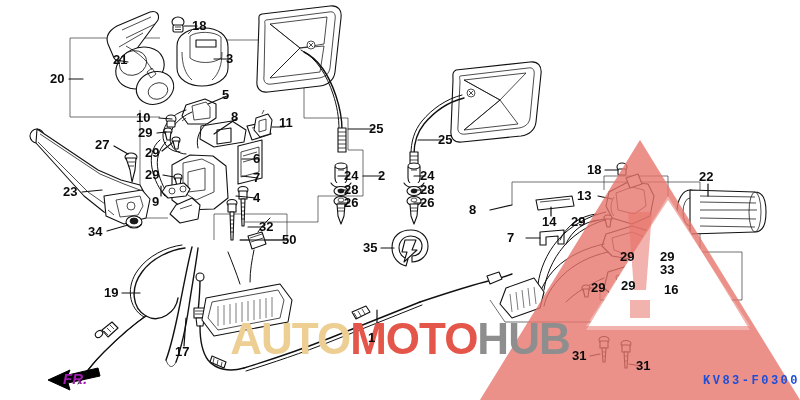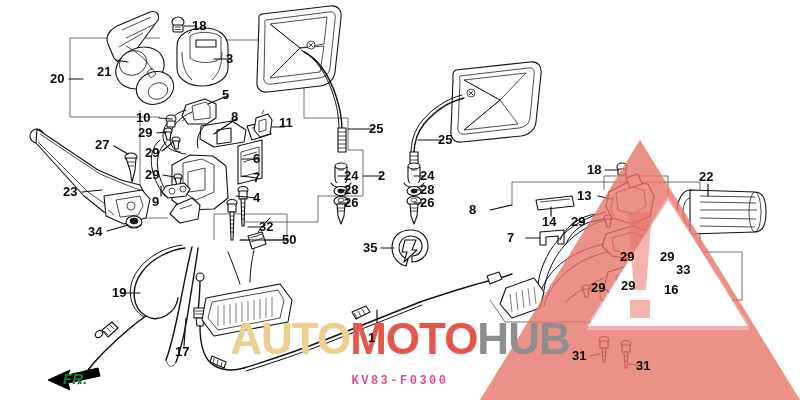--- a/index.html
+++ b/index.html
@@ -10,28 +10,28 @@
   #art{position:absolute;inset:0;}
   .wm{position:absolute;pointer-events:none;}
   #wm-tri{left:0;top:0;width:800px;height:400px;}
   #wm-text{left:0;top:314px;width:800px;height:52px;
            text-align:center;font-weight:bold;font-size:44px;
            letter-spacing:-1px;font-family:"Liberation Sans",sans-serif;}
   #wm-text span{display:inline;}
   .wm-auto{color:#edcf94;}
   .wm-moto{color:#e4564a;}
   .wm-hub{color:#8e8e8e;}
-  #partcode{position:absolute;left:0;top:374px;width:800px;text-align:center;
+  #partcode{position:absolute;left:0;top:374px;width:800px;text-align:right;
             font-family:"Liberation Mono",monospace;font-weight:bold;
-            font-size:12px;letter-spacing:2.5px;color:#ec4899;}
+            font-size:12px;letter-spacing:2.5px;color:#1d4ed8;}
   .lbl{position:absolute;font-family:"Liberation Sans",sans-serif;
        font-weight:bold;font-size:13px;color:#0b0b0b;
        line-height:13px;white-space:nowrap;}
   .fr{position:absolute;font-family:"Liberation Sans",sans-serif;
-      font-weight:bold;font-style:italic;font-size:15px;color:#15803d;}
+      font-weight:bold;font-style:italic;font-size:15px;color:#a21caf;}
 </style>
 </head>
 <body>
 
 <div id="stage">
 
   <svg id="art" viewBox="0 0 800 400">
     <defs>
       <style>
         .s{fill:none;stroke:#111;stroke-width:1.1;stroke-linejoin:round;stroke-linecap:round;}
@@ -506,23 +506,23 @@
       <div class="lbl" style="left: 136px; top: 111px;">10</div>
       <div class="lbl" style="left: 279px; top: 116px;">11</div>
       <div class="lbl" style="left: 469px; top: 203px;">8</div>
       <div class="lbl" style="left: 577px; top: 189px;">13</div>
       <div class="lbl" style="left: 542px; top: 215px;">14</div>
       <div class="lbl" style="left: 507px; top: 231px;">7</div>
       <div class="lbl" style="left: 664px; top: 283px;">16</div>
       <div class="lbl" style="left: 175px; top: 345px;">17</div>
       <div class="lbl" style="left: 192px; top: 19px;">18</div>
       <div class="lbl" style="left: 587px; top: 163px;">18</div>
-      <div class="lbl" style="left: 112px; top: 286px;">19</div>
+      <div class="lbl" style="left: 104px; top: 286px;">19</div>
       <div class="lbl" style="left: 50px; top: 72px;">20</div>
-      <div class="lbl" style="left: 97px; top: 53px; margin-top: 12px;">21</div>
+      <div class="lbl" style="left: 113px; top: 53px;">21</div>
       <div class="lbl" style="left: 699px; top: 170px;">22</div>
       <div class="lbl" style="left: 63px; top: 185px;">23</div>
       <div class="lbl" style="left: 344px; top: 169px;">24</div>
       <div class="lbl" style="left: 420px; top: 169px;">24</div>
       <div class="lbl" style="left: 369px; top: 122px;">25</div>
       <div class="lbl" style="left: 438px; top: 133px;">25</div>
       <div class="lbl" style="left: 344px; top: 196px;">26</div>
       <div class="lbl" style="left: 420px; top: 196px;">26</div>
       <div class="lbl" style="left: 95px; top: 138px;">27</div>
       <div class="lbl" style="left: 344px; top: 183px;">28</div>
@@ -532,20 +532,20 @@
       <div class="lbl" style="left: 145px; top: 168px;">29</div>
       <div class="lbl" style="left: 571px; top: 215px;">29</div>
       <div class="lbl" style="left: 620px; top: 250px;">29</div>
       <div class="lbl" style="left: 660px; top: 250px;">29</div>
       <div class="lbl" style="left: 591px; top: 281px;">29</div>
       <div class="lbl" style="left: 621px; top: 279px;">29</div>
       <div class="lbl" style="left: 282px; top: 233px;">50</div>
       <div class="lbl" style="left: 572px; top: 349px;">31</div>
       <div class="lbl" style="left: 636px; top: 359px;">31</div>
       <div class="lbl" style="left: 259px; top: 220px;">32</div>
-      <div class="lbl" style="left: 660px; top: 263px; margin-left: 16px;">33</div>
+      <div class="lbl" style="left: 660px; top: 263px;">33</div>
       <div class="lbl" style="left: 88px; top: 225px;">34</div>
       <div class="lbl" style="left: 363px; top: 241px;">35</div>
     </div>
 
   <div class="fr" style="left:63px;top:370px;">FR.</div>
 
 </div>
 
 </body></html>

